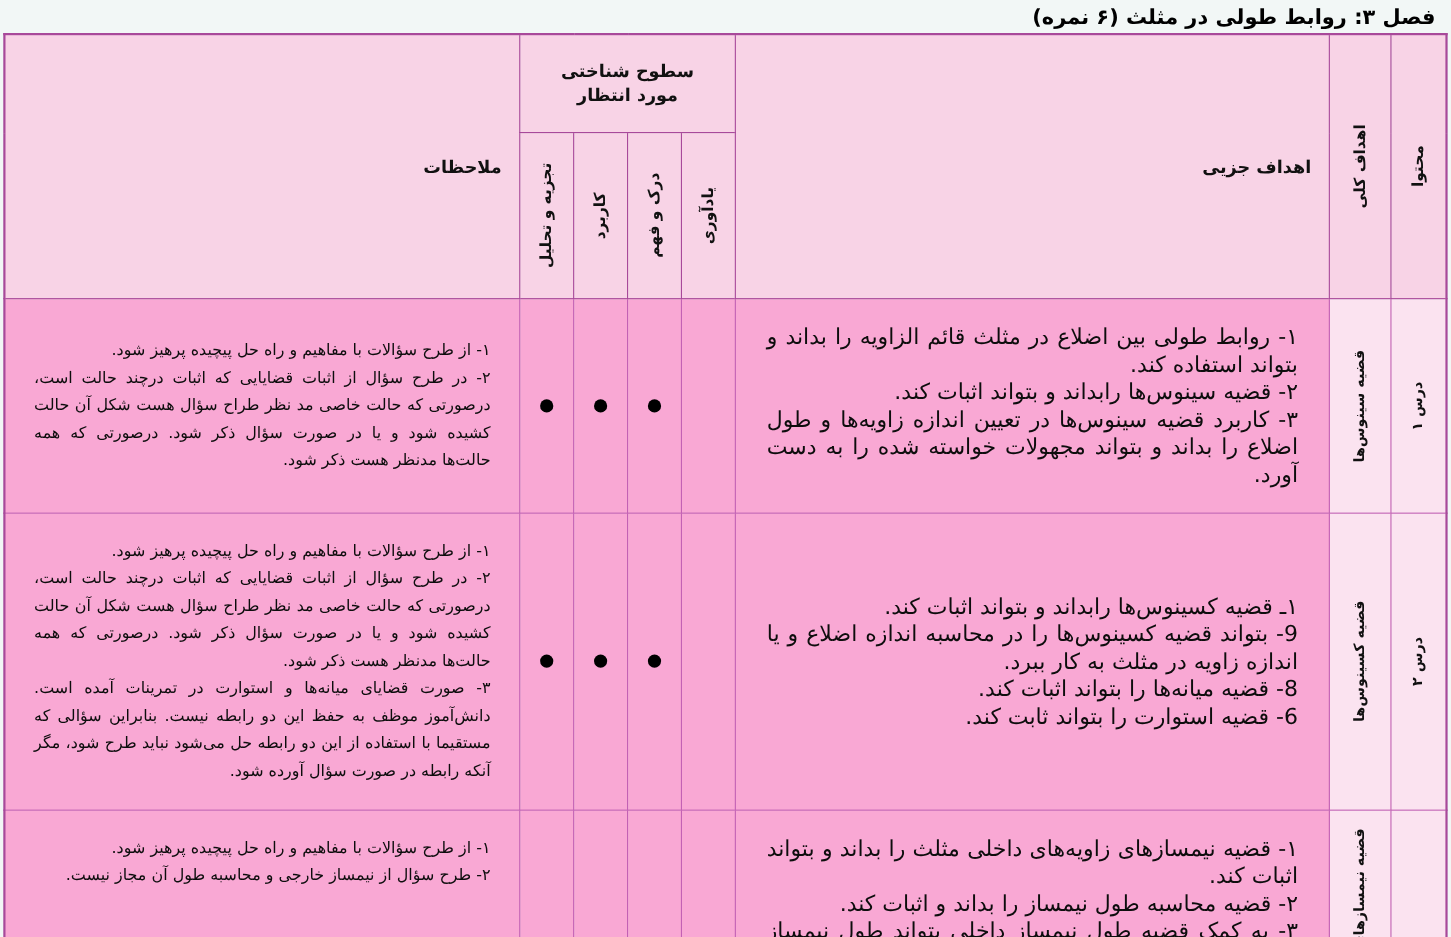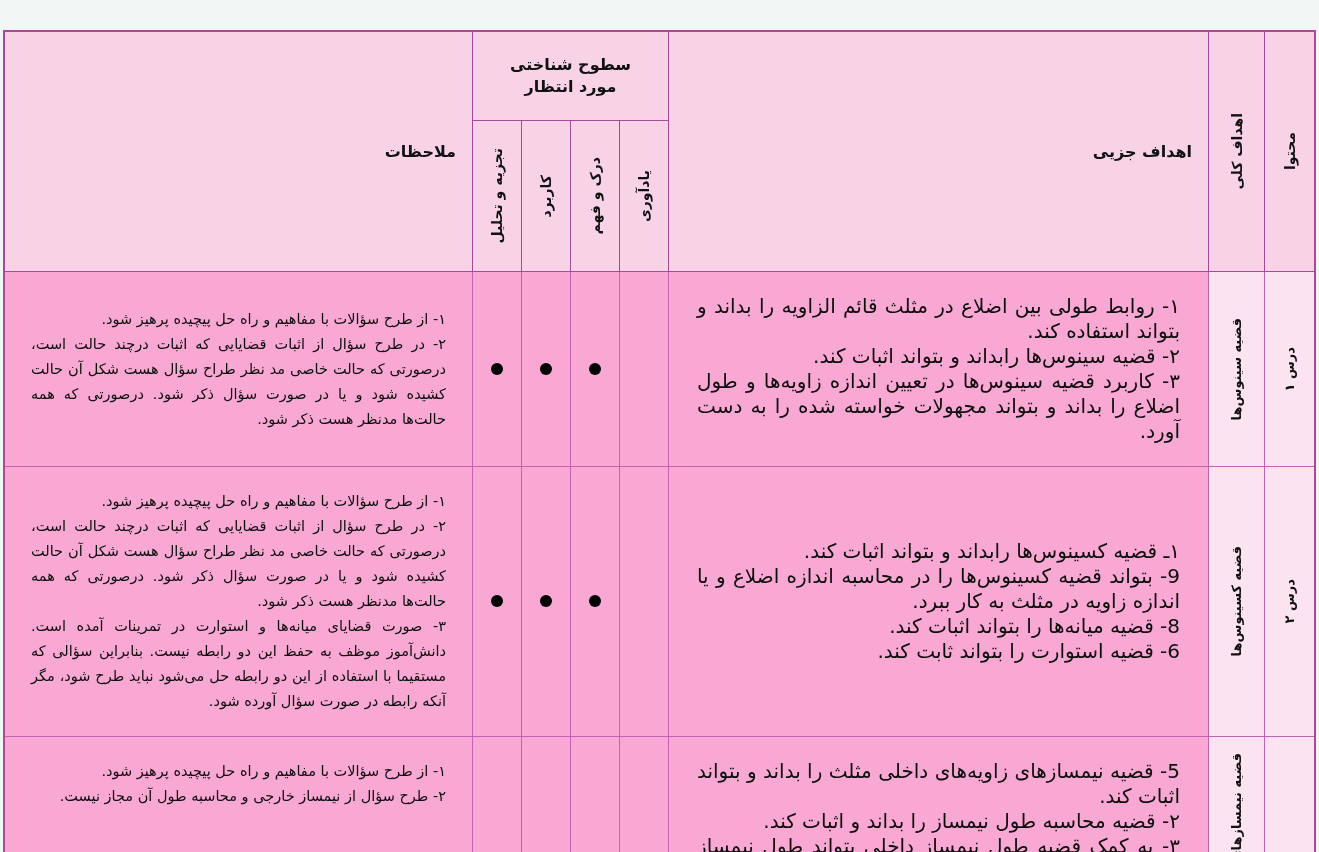--- a/index.html
+++ b/index.html
@@ -168,20 +168,23 @@
   
   tr.r1 { height: 122px; }
   tr.r2 { height: 232px; }
   tr.r3 { height: 240px; }
 </style>
 </head>
 <body>
 
 <div class="page">
 
+  <div class="title-bar">
+    <span class="title-text">فصل ۳: روابط طولی در مثلث (۶ نمره)</span>
+  </div>
 
   <table class="grid">
     <colgroup>
       <col class="col-mohtava">
       <col class="col-ahdaf">
       <col class="col-jozii">
       <col class="col-level">
       <col class="col-level">
       <col class="col-level">
       <col class="col-level">
@@ -316,21 +319,21 @@
             <span class="vert-label">درس ۳</span>
           </div>
         </td>
         <td class="cell-pink vert-cell">
           <div class="vert-cell-inner">
             <span class="vert-label">قضیه نیمسازهای داخلی و محاسبه طول نیمسازها</span>
           </div>
         </td>
         <td class="cell-body" style="vertical-align:top">
           <div class="objectives">
-            <p>5- قضیه نیمسازهای زاویه‌های داخلی مثلث  را بداند و بتواند اثبات کند.</p>
+            <p>۱- قضیه نیمسازهای زاویه‌های داخلی مثلث  را بداند و بتواند اثبات کند.</p>
             <p>۲-  قضیه محاسبه طول نیمساز را بداند و اثبات کند.</p>
             <p>۳-  به کمک قضیه طول نیمساز داخلی بتواند طول نیمساز را محاسبه کند.</p>
           </div>
         </td>
         <td class="cell-body dot-cell blank"></td>
         <td class="cell-body dot-cell">
           <span class="dot"></span>
         </td>
         <td class="cell-body dot-cell">
           <span class="dot"></span>

